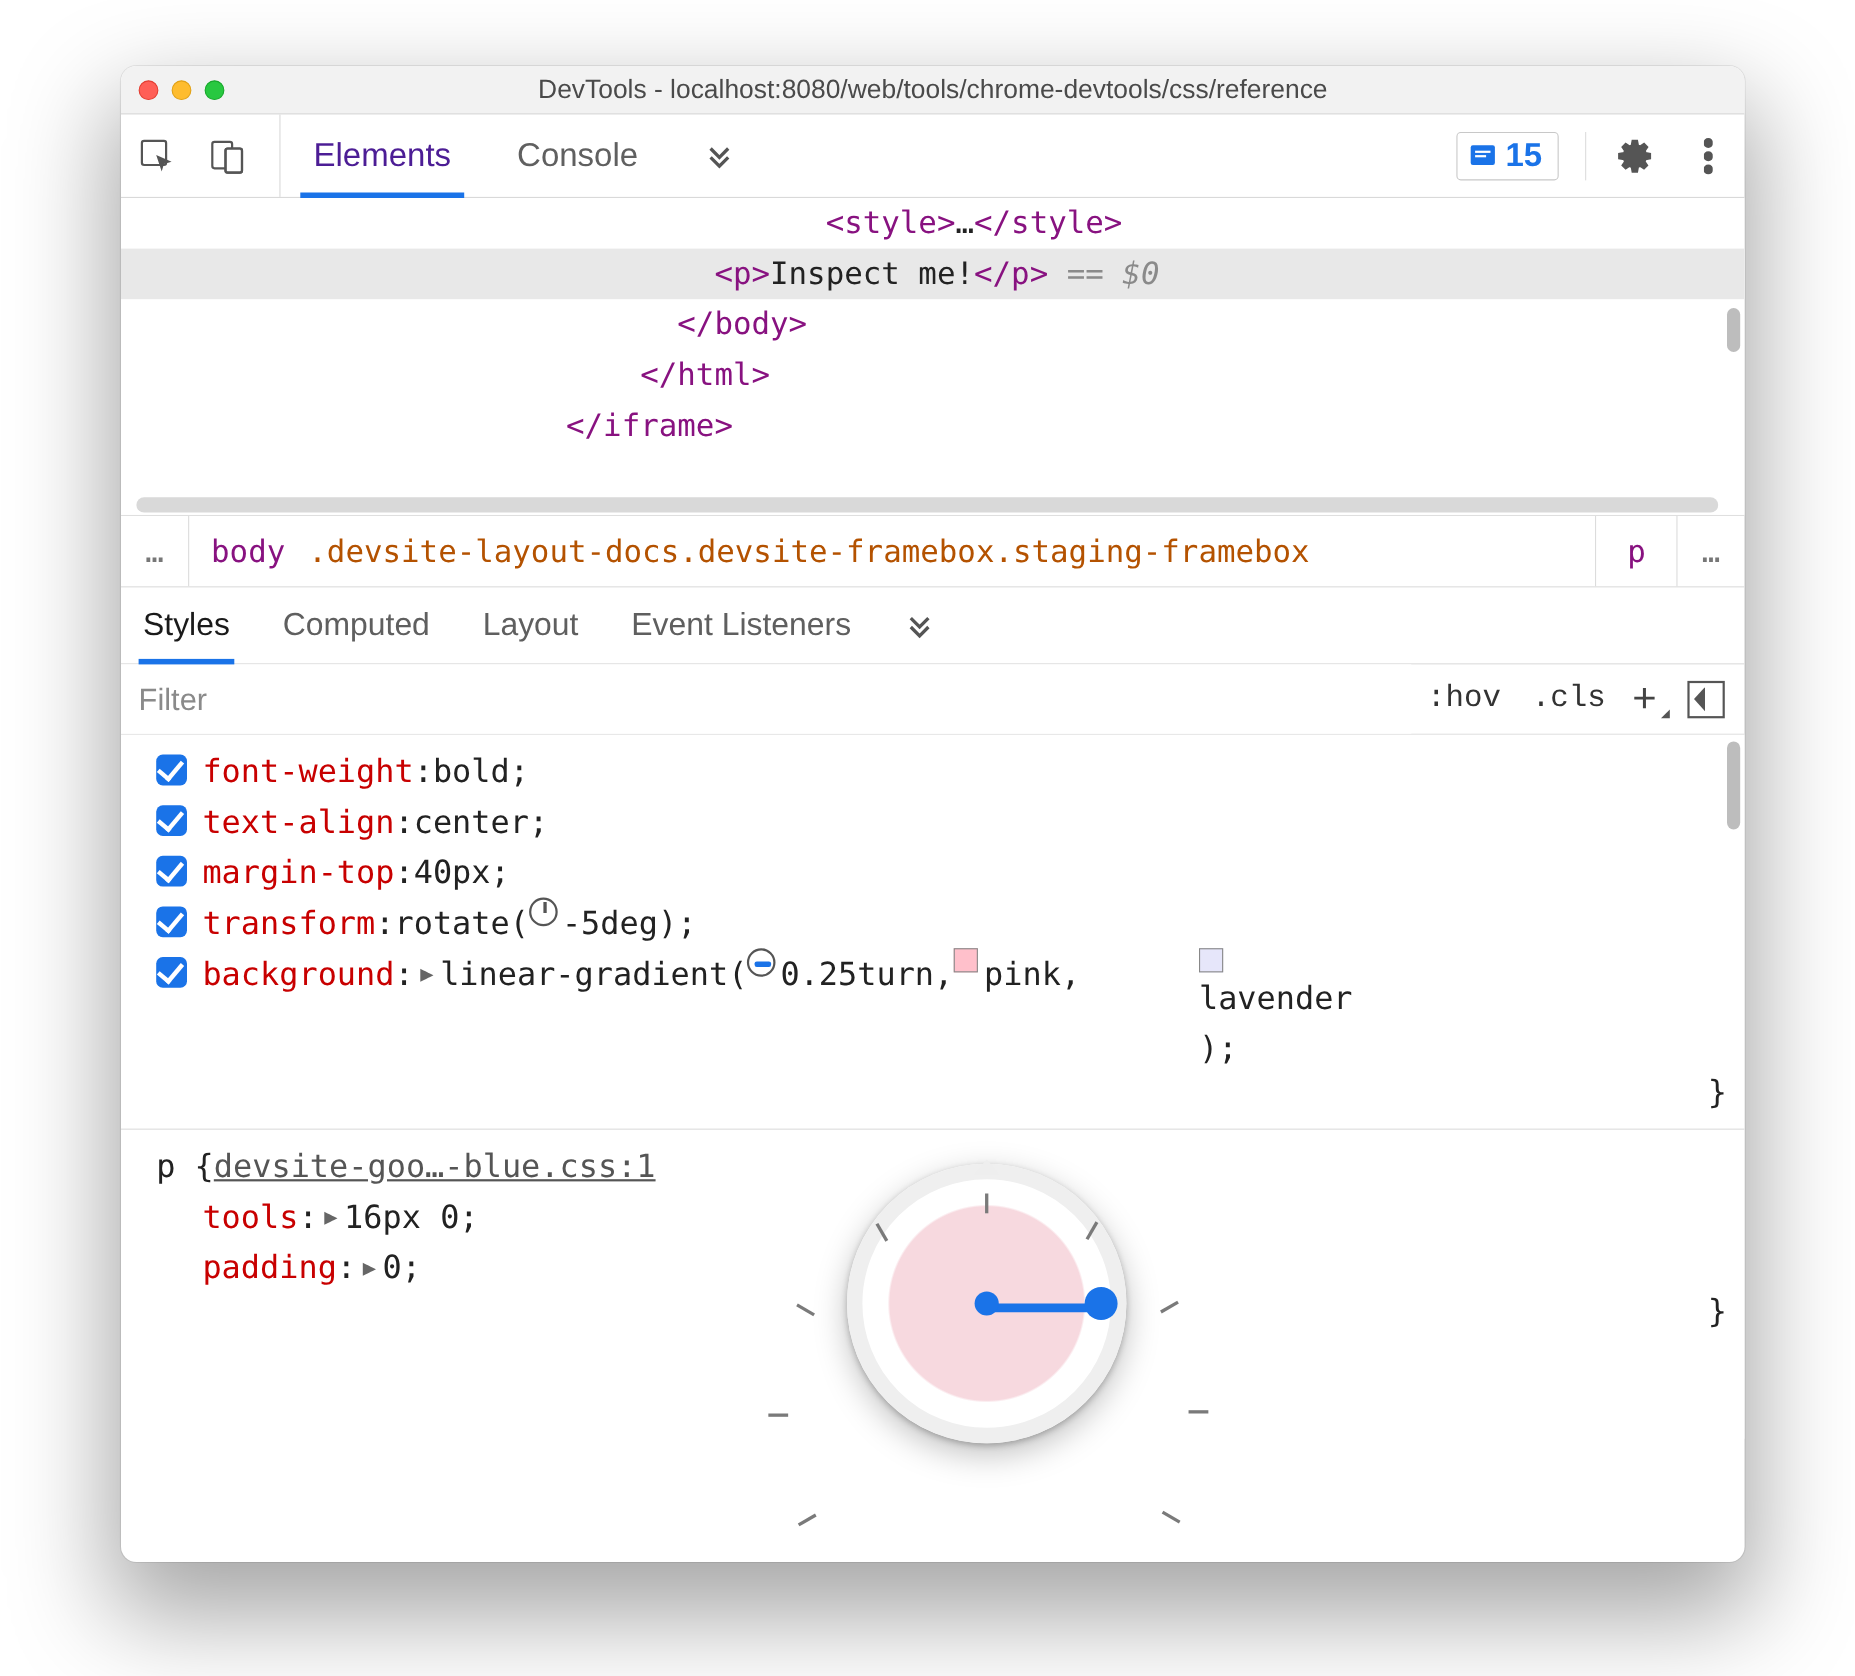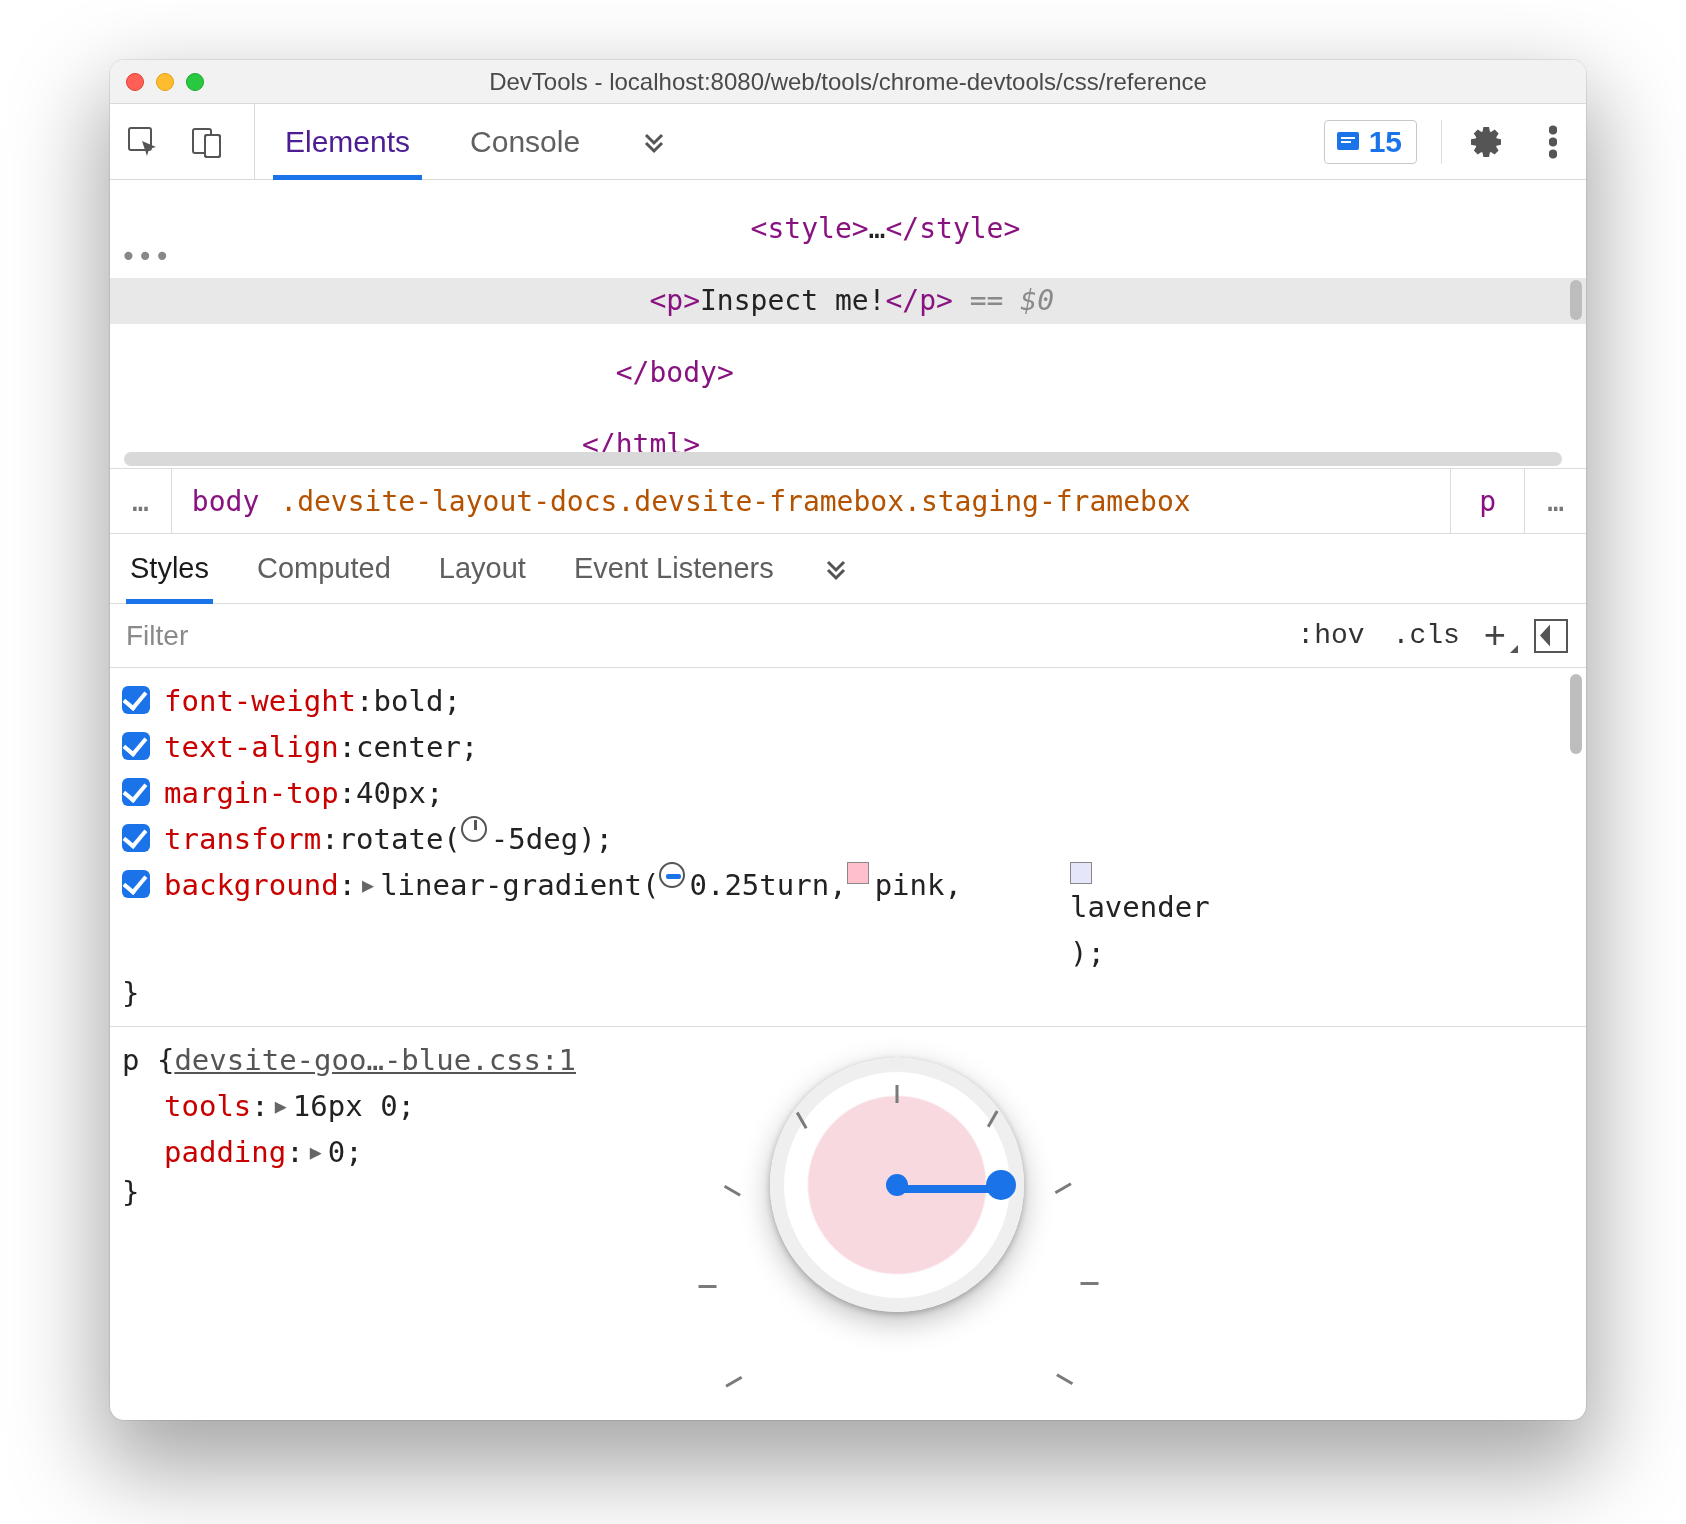--- a/index.html
+++ b/index.html
@@ -40,21 +40,21 @@
   .tool-right { margin-left:auto; display:flex; align-items:center; gap:24px;font-weight:bold; }
   .issue-badge { display:flex; align-items:center; gap:8px; border:1px solid #c8c8c8; border-radius:4px; padding:4px 14px 4px 10px; font-size:30px; color:#1a73e8; }
   .gear svg { width:36px; height:36px; fill:#555; }
   .kebab svg { width:8px; height:34px; fill:#555; }
   .sep { width:1px; height:44px; background:#ddd; }
 
   
   .mono { font-family: Menlo, Consolas, monospace; }
   .dompane { background:#fff; position:relative; height:288px; overflow:hidden; }
   .dompane-inner { position:absolute; left:0; right:0; top:0; padding:0 0 0 0; }
-  .domline { font-size:28px; line-height:46px; white-space:pre;margin-top:26px; }
+  .domline { font-size:28px; line-height:46px; white-space:pre; }
   .domline.sel { background:#e8e8e8; }
   .domline .tag { color:#881280; }
   .domline .txt { color:#222; }
   .domline .eq0 { color:#8a8a8a; font-style:italic; }
   .gutter-ell { position:absolute; left:10px; top:60px; color:#888; font-size:28px; }
   .dom-hscroll { position:absolute; left:14px; bottom:0; height:16px; right:18px; background:linear-gradient(#0000,#0000); }
   .dom-hscroll::before{content:"";position:absolute;left:0;right:6px;top:0;height:14px;background:#d9d9d9;border-radius:7px;}
   .dompane .vscroll { position:absolute; right:4px; top:100px; width:12px; height:40px; background:#bdbdbd; border-radius:6px; }
 
   
@@ -78,21 +78,21 @@
   .filterinput::placeholder { color:#8a8a8a; }
   .frbtn { font-size:28px; color:#333; padding:0 14px; font-family:Liberation Mono, monospace; }
   .plus { font-size:38px; color:#444; padding:0 10px; position:relative; }
   .plus::after{content:"";position:absolute;right:-2px;bottom:4px;border-left:8px solid transparent;border-bottom:8px solid #555;}
   .sidepanel-icon { width:34px; height:34px; border:2px solid #555; margin:0 18px; position:relative;}
   .sidepanel-icon::before{content:"";position:absolute;left:4px;top:4px;bottom:4px;width:10px;background:#555; clip-path:polygon(100% 0,0 50%,100% 100%);}
 
   
   .rules { position:relative; padding:8px 0 0 0; height:640px; font-size:29px; background:#fff;}
   .rules .vscroll { position:absolute; right:4px; top:6px; width:12px; height:80px; background:#bdbdbd; border-radius:6px;}
-  .rule { padding:2px 16px 8px 12px; }
+  .rule { padding:2px 16px 8px 32px;text-align:right; }
   .rule + .rule { border-top:1px solid #dcdcdc; margin-top:8px; padding-top:10px;}
   .decl { display:flex; align-items:flex-start; line-height:46px; flex-wrap:wrap;}
   .chk { width:28px; height:28px; border-radius:6px; background:#1a73e8; margin:8px 14px 0 0; position:relative; flex:0 0 28px;}
   .chk::after{content:"";position:absolute;left:6px;top:1px;width:10px;height:18px;border-right:4px solid #fff;border-bottom:4px solid #fff;transform:rotate(40deg);}
   .prop { color:#c80000; }
   .val  { color:#222; }
   .brace{ color:#222; }
   .tri  { color:#666; padding:0 6px; font-size:20px;}
   .swatch { display:inline-block; width:22px; height:22px; border:1px solid #888; vertical-align:-3px; margin-right:6px;}
   .angle-icon { display:inline-flex; width:26px;height:26px;border:2px solid #555;border-radius:50%; vertical-align:-5px; margin-right:4px; position:relative;}

